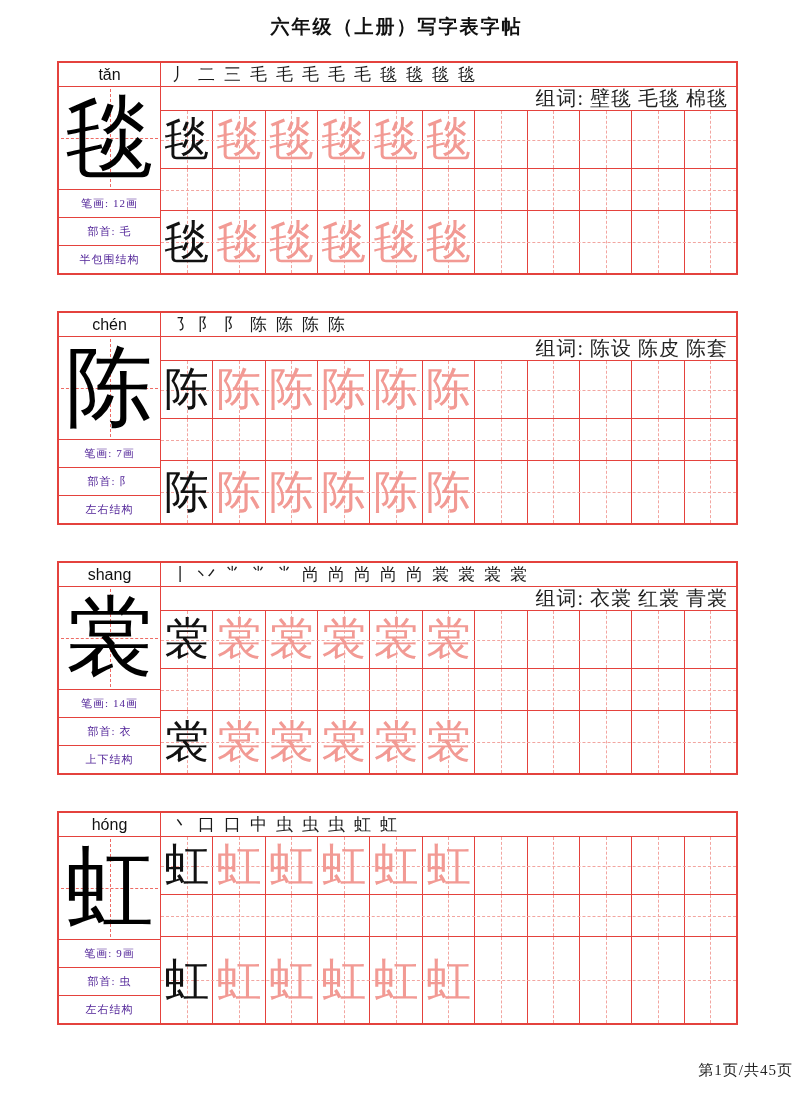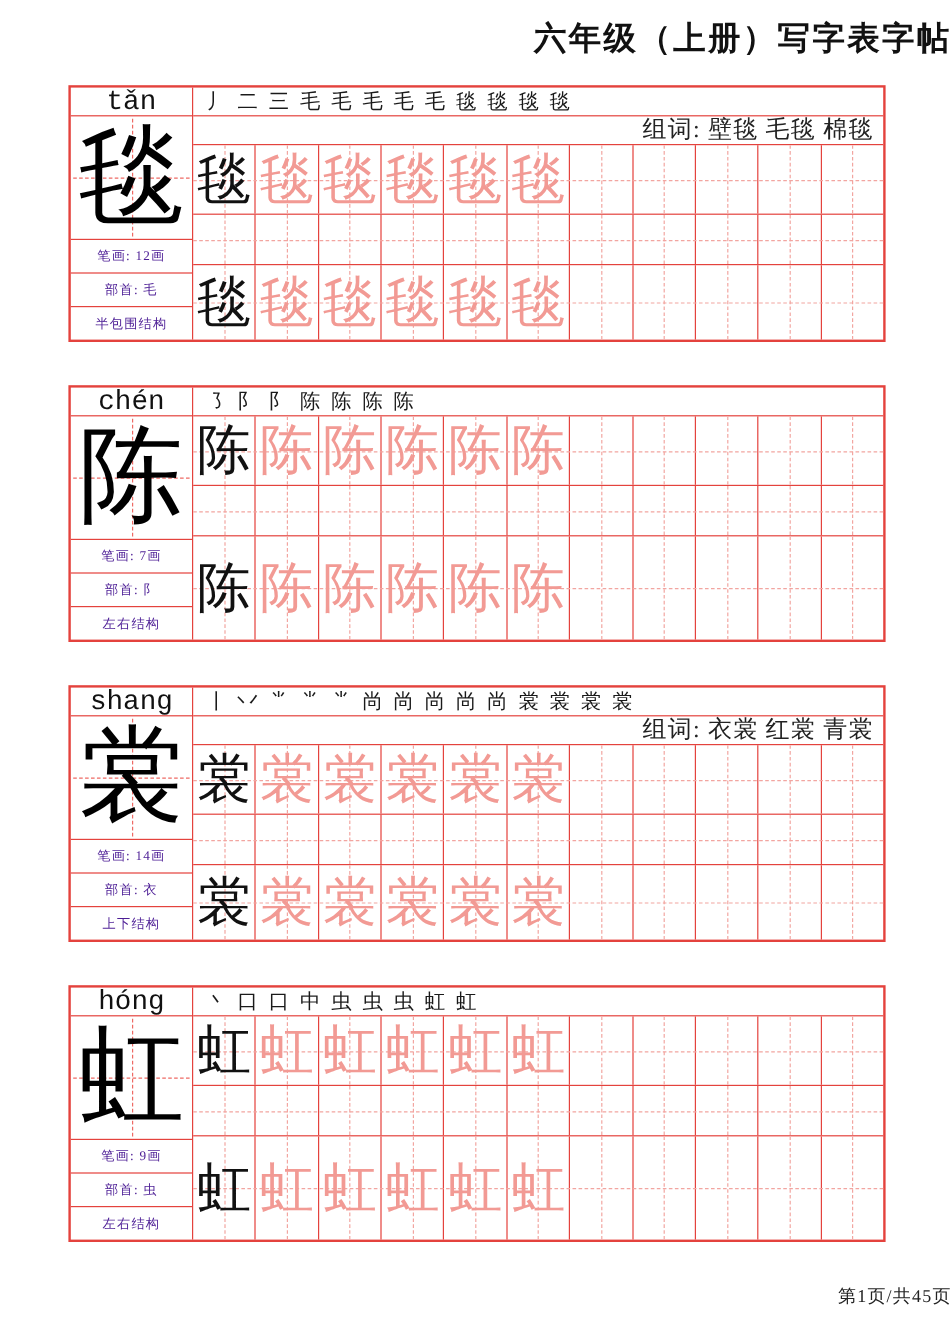--- a/index.html
+++ b/index.html
@@ -13,24 +13,24 @@
   html,body{width:793px;height:1107px;}
   body{
     background:#ffffff;
     font-family:"Liberation Serif", serif;
     color:var(--ink);
     overflow:hidden;
     position:relative;
   }
   .page-title{
     padding-top:14px;
-    text-align:right;
+    text-align:center;
     font-family:"Liberation Sans", sans-serif;
     font-weight:bold;
-    font-size:27px;
+    font-size:19px;
     letter-spacing:2px;
     color:#111;
   }
   .blocks{
     margin:21px 0 0 57px;
     width:681px;
   }
   .block{
     width:681px;
     height:214px;
@@ -45,22 +45,22 @@
     flex:0 0 102px;
     border-right:1.5px solid var(--red);
     display:flex;
     flex-direction:column;
   }
   .pinyin-cell{
     height:24px;
     flex:0 0 24px;
     border-bottom:1.5px solid var(--red);
     display:flex;align-items:center;justify-content:center;
-    font-family:Liberation Mono, monospace;
-    font-size:23px;
+    font-family:Liberation Sans, sans-serif;
+    font-size:16px;
     color:#111;
   }
   .bigchar-cell{
     flex:1 1 auto;
     position:relative;
     display:flex;align-items:center;justify-content:center;
   }
   .bigchar-cell::before{
     content:'';position:absolute;top:2px;bottom:2px;left:50%;
     border-left:1.5px dashed var(--red-soft);
@@ -247,20 +247,21 @@
     <div class="right-col">
       <div class="stroke-row">
           <span class="stroke-glyph">㇌</span>
           <span class="stroke-glyph">阝</span>
           <span class="stroke-glyph">阝</span>
           <span class="stroke-glyph">陈</span>
           <span class="stroke-glyph">陈</span>
           <span class="stroke-glyph">陈</span>
           <span class="stroke-glyph">陈</span>
         </div>
+      <div class="word-row">组词: 陈设 陈皮 陈套</div>
       <div class="grid-row row-main1">
           <div class="cell">
             <span class="glyph black">陈</span>
           </div>
           <div class="cell">
             <span class="glyph pink">陈</span>
           </div>
           <div class="cell">
             <span class="glyph pink">陈</span>
           </div>

